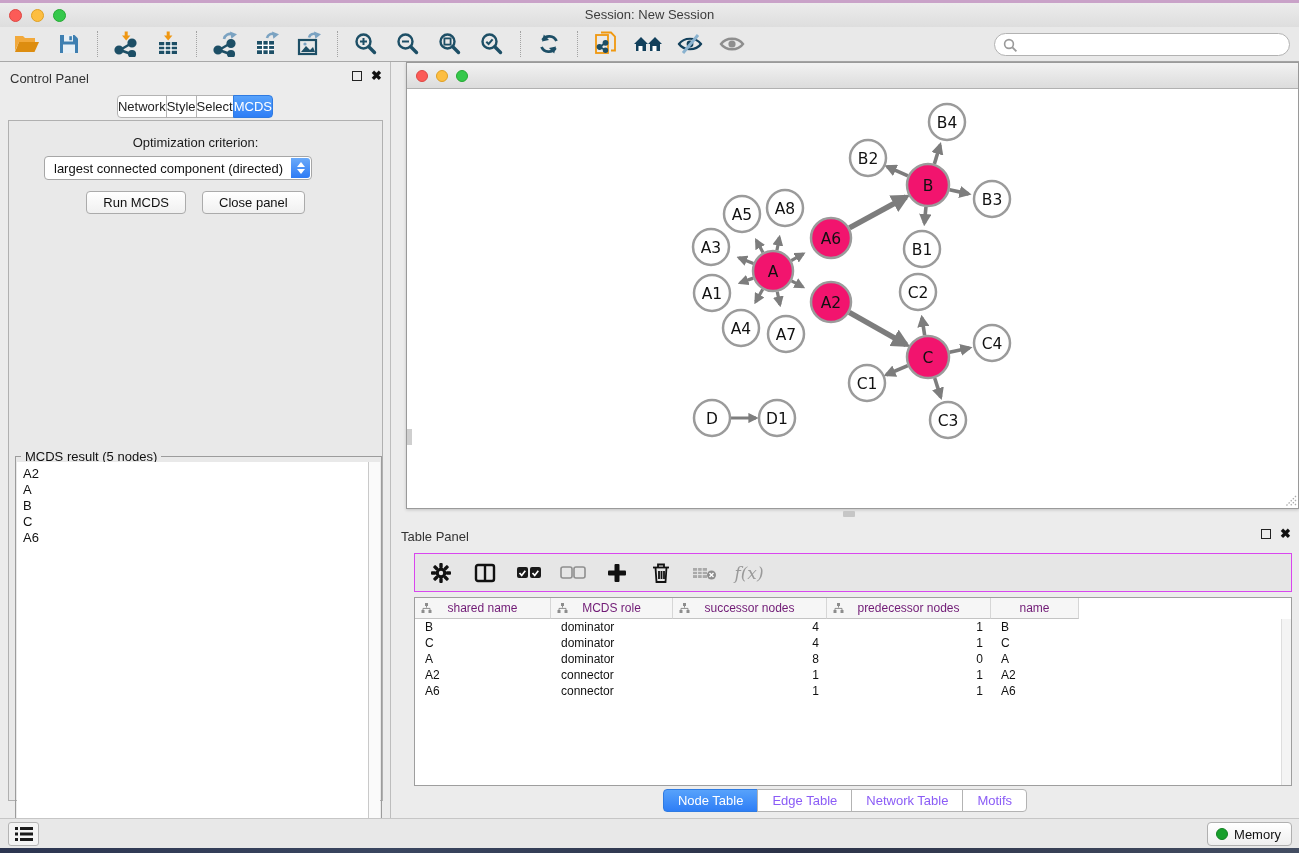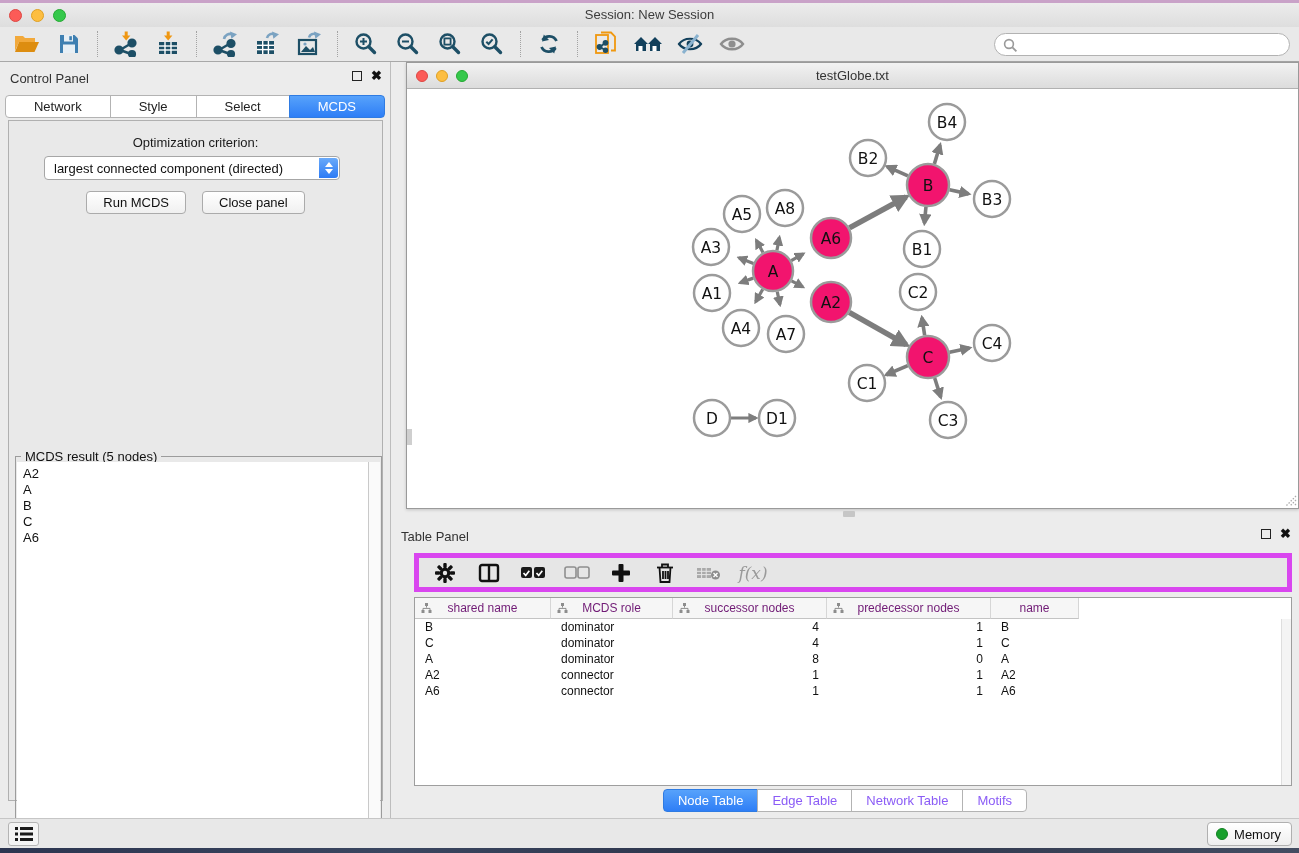--- a/index.html
+++ b/index.html
@@ -31,30 +31,30 @@
 
   
   .control-panel { position:absolute; left:0; top:62px; width:391px; height:756px;
                    background:#ececec; border-right:1px solid #bdbdbd; }
   .panel-title { position:absolute; left:10px; top:9px; font-size:13px; color:#333; }
   .panel-btns { position:absolute; right:8px; top:8px; display:flex; gap:9px; align-items:center; }
   .float-box { width:10px; height:10px; border:1.5px solid #222; display:inline-block; }
   .close-x { font-size:13px; font-weight:bold; color:#111; line-height:12px; }
 
   .cp-tabs { position:absolute; left:0; right:0; top:33px; display:flex; justify-content:center; }
-  .cp-tab { padding:3px 28px; font-size:13px; background:#fff; border:1px solid #b3b3b3;
+  .cp-tab { padding:3px 0; font-size:13px; background:#fff; border:1px solid #b3b3b3;
             margin-left:-1px; color:#222; }
   .cp-tab:first-child { border-radius:4px 0 0 4px; margin-left:0; }
   .cp-tab:last-child { border-radius:0 4px 4px 0; }
   .cp-tab.sel { background:linear-gradient(#57a2fb,#2e7ef6); border-color:#2f7be2; color:#fff; }
 
   .cp-body { position:absolute; left:8px; top:58px; width:375px; height:681px;
              border:1px solid #b0b0b0; background:#e9e9e9; }
   .opt-label { position:absolute; left:0; right:0; top:14px; text-align:center; font-size:13px; color:#1a1a1a; }
-  .dropdown { position:absolute; left:35px; top:35px; width:296px; height:24px; background:#fff;
+  .dropdown { position:absolute; left:35px; top:35px; width:268px; height:24px; background:#fff;
               border:1px solid #a6a6a6; border-radius:4px; }
   .dropdown .dd-text { position:absolute; left:9px; top:4px; font-size:13px; color:#111; white-space:nowrap; }
   .dd-stepper { position:absolute; right:1px; top:1px; bottom:1px; width:19px; border-radius:0 3px 3px 0;
                 background:linear-gradient(#6aaaf9,#2d7bf5); display:flex; flex-direction:column;
                 align-items:center; justify-content:center; gap:2px; }
   .dd-stepper .tri-up { width:0; height:0; border-left:4px solid transparent; border-right:4px solid transparent;
                         border-bottom:5px solid #fff; }
   .dd-stepper .tri-dn { width:0; height:0; border-left:4px solid transparent; border-right:4px solid transparent;
                         border-top:5px solid #fff; }
   .cp-buttons { position:absolute; left:0; right:0; top:70px; display:flex; justify-content:center; gap:16px; }
@@ -80,21 +80,21 @@
   .nw-lights .light { width:12px; height:12px; }
   .nw-canvas { position:absolute; left:0; top:26px; width:891px; height:419px; background:#fff; }
   .canvas-vmark { position:absolute; left:0; top:340px; width:5px; height:16px; background:#cfcfcf; }
   .resize-grip { position:absolute; right:1px; bottom:1px; }
   .split-handle { position:absolute; left:843px; top:511px; width:12px; height:6px;
                   background:#c6c6c6; border-radius:1px; }
 
   
   .table-panel { position:absolute; left:391px; top:520px; width:908px; height:298px; }
   .tp-toolbar { position:absolute; left:23px; top:33px; width:878px; height:39px; background:#e6e6e6;
-                border:5px solid #d946ef; display:flex; align-items:center; padding-left:8px; gap:8px; }
+                border:1px solid #d946ef; display:flex; align-items:center; padding-left:8px; gap:8px; }
   .tp-btn { width:36px; height:32px; display:flex; align-items:center; justify-content:center; }
   .fx-label { font-family:"DejaVu Serif", serif; font-style:italic; font-size:17px; color:#9a9a9a; }
   .tp-table { position:absolute; left:23px; top:77px; width:878px; height:189px; background:#fff;
               border:1px solid #9e9e9e; }
   .thead { position:absolute; left:0; top:0; display:flex; height:21px; }
   .th { position:relative; height:21px; background:#f6f6f6; border-right:1px solid #d6d6d6;
         border-bottom:1px solid #c4c4c4; font-size:12px; color:#701a75;
         display:flex; align-items:center; justify-content:center; }
   .th .th-icon { position:absolute; left:6px; top:5px; }
   .tbody { position:absolute; left:0; top:21px; right:11px; bottom:0; }
@@ -348,21 +348,20 @@
     </div>
   </div>
 
   <div class="network-window">
     <div class="nw-titlebar">
       <div class="nw-lights lights">
         <span class="light red"></span>
         <span class="light yellow"></span>
         <span class="light green"></span>
       </div>
-      <div class="title">testGlobe.txt</div>
     </div>
     <div class="nw-canvas">
       <svg width="891" height="419" viewBox="0 0 891 419">
           <defs>
             <marker id="arw" viewBox="0 0 10 10" refX="7.5" refY="5" markerWidth="3.4" markerHeight="3.4" orient="auto">
               <path d="M0 0 L10 5 L0 10 z" fill="#7d7d7d"></path>
             </marker>
           </defs>
           <line x1="346.2454960056743" y1="189.1245752110683" x2="333.2207199918939" y2="193.8220354127596" stroke="#7d7d7d" stroke-width="3.2" marker-end="url(#arw)"></line>
           <line x1="346.4160699362441" y1="174.41912384628804" x2="331.9770429482227" y2="168.82982307673137" stroke="#7d7d7d" stroke-width="3.2" marker-end="url(#arw)"></line>

